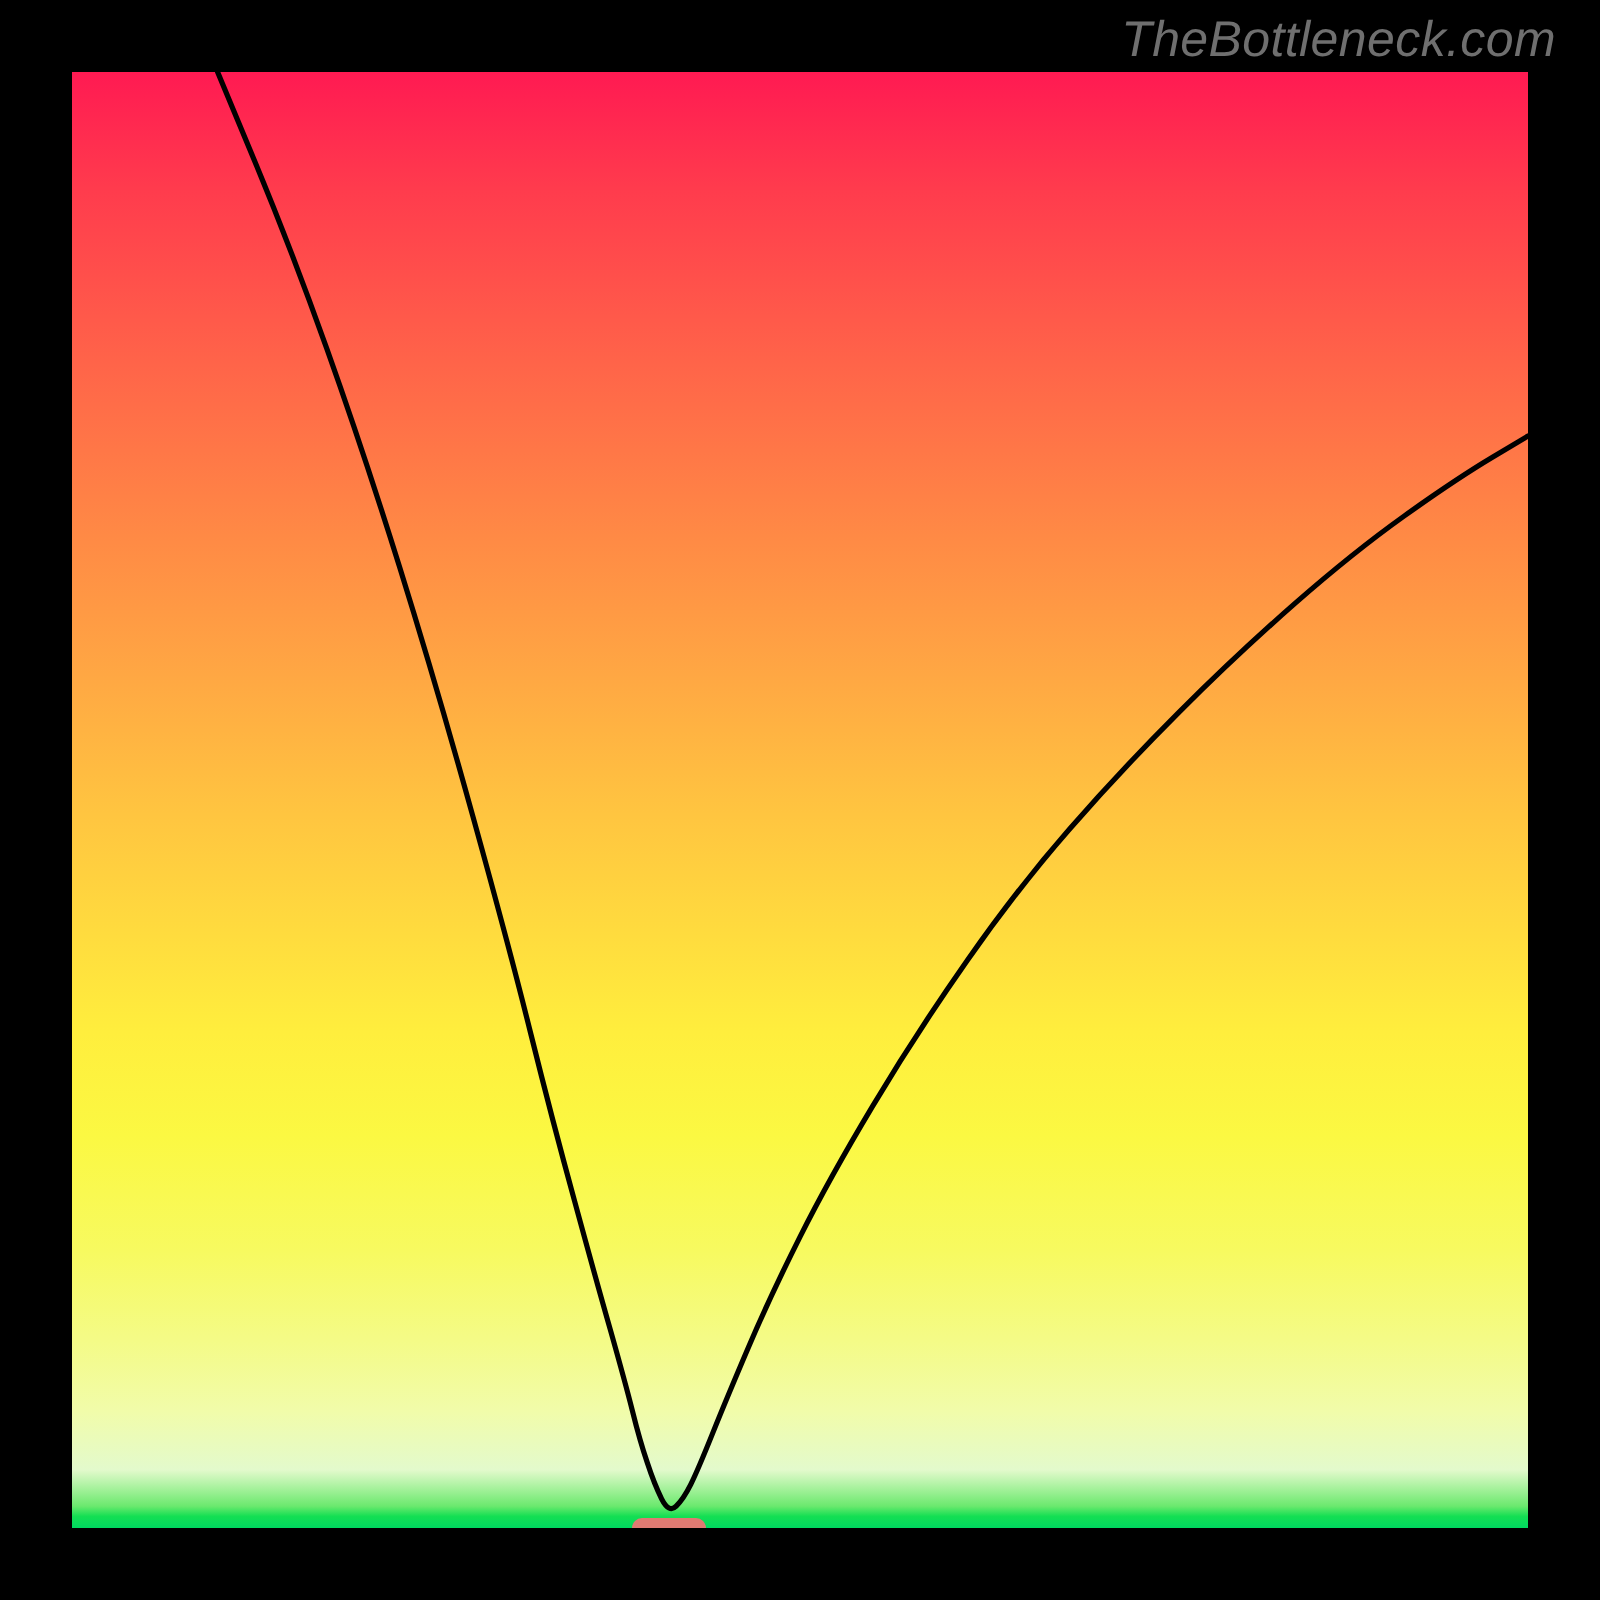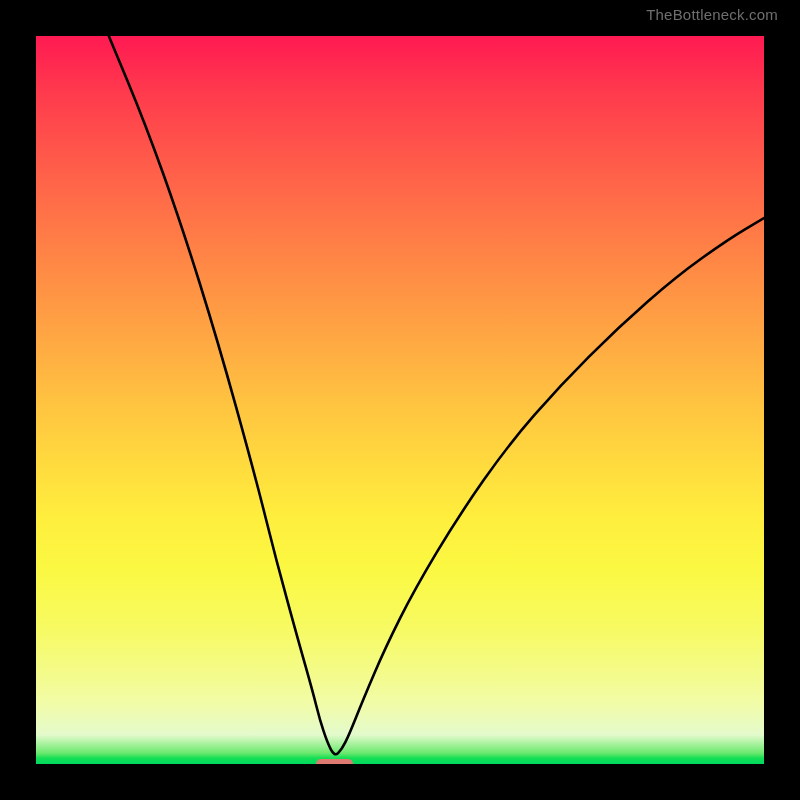--- a/index.html
+++ b/index.html
@@ -64,23 +64,24 @@
   .marker {
     position: absolute;
     background: #df7a72;
     border-radius: 6px;
   }
   .watermark {
     position: absolute;
     top: 6px;
     right: 22px;
     color: #6f6f6f;
-    font-size: 15px;
+    font-size: 25px;
     letter-spacing: 0.2px;
     font-weight: 400;
+    font-style: italic;
   }
 </style>
 </head>
 <body>
 
 <div class="frame">
 
   <div class="watermark">TheBottleneck.com</div>
 
   <div class="plot-area">

